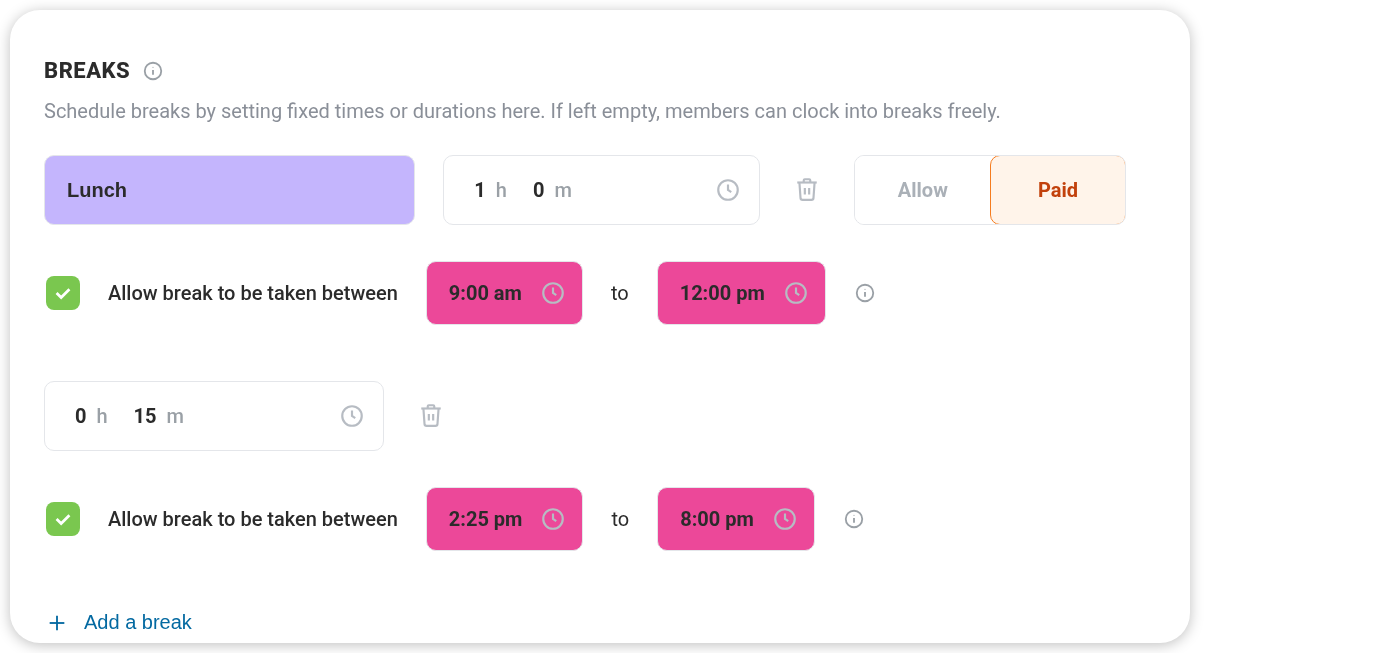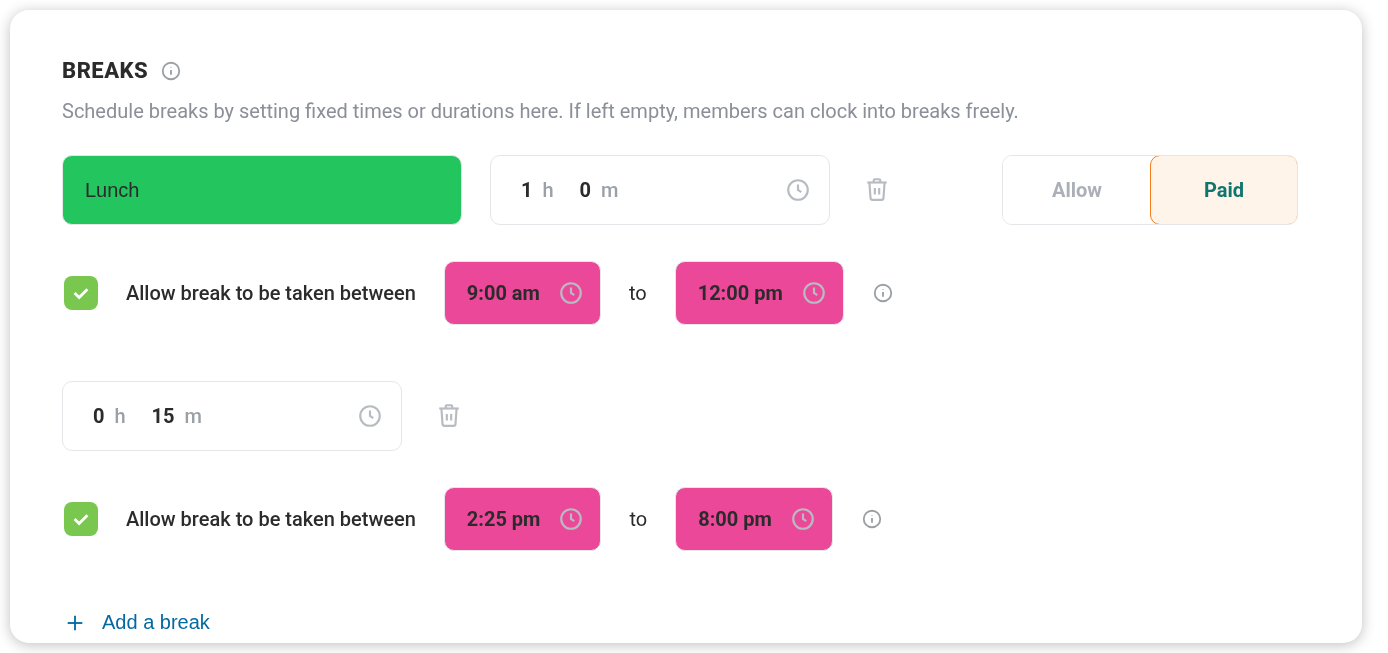--- a/index.html
+++ b/index.html
@@ -4,26 +4,26 @@
   <style>
     * { box-sizing: border-box; margin: 0; padding: 0; }
     body {
       font-family: -apple-system, BlinkMacSystemFont, "Segoe UI", Roboto, Helvetica, Arial, sans-serif;
       background: #fff;
       width: 1388px;
       height: 653px;
       padding: 10px;
     }
     .card {
-      width: 1352px;
+      width: 1180px;
       height: 633px;
       background: #fff;
-      border-radius: 19px;
+      border-radius: 30px;
       box-shadow: 0 2px 14px rgba(0,0,0,0.25);
-      padding: 48px 64px 40px 52px;
+      padding: 48px 64px 40px 34px;
       position: relative;
     }
     .section-header {
       display: flex;
       align-items: center;
       gap: 12px;
       margin-bottom: 14px;
     }
     .section-title {
       font-size: 22px;
@@ -51,23 +51,23 @@
       gap: 28px;
       margin-bottom: 36px;
     }
     .break-name {
       width: 400px;
       height: 70px;
       border: 1px solid #e4e6ea;
       border-radius: 10px;
       padding: 0 22px;
       font-size: 20px;
-      font-weight: 400;
+      font-weight: 700;
       color: #2b2b2b;
-      background: #22c55e;
+      background: #c4b5fd;
       outline: none;
     }
     .duration-box {
       width: 340px;
       height: 70px;
       border: 1px solid #e4e6ea;
       border-radius: 10px;
       padding: 0 18px 0 30px;
       display: flex;
       align-items: center;
@@ -107,21 +107,21 @@
       display: flex;
       align-items: center;
       justify-content: center;
       font-size: 20px;
       font-weight: 700;
       cursor: pointer;
       background: #fff;
     }
     .pay-opt.unpaid { color: #aab0b7; }
     .pay-opt.paid {
-      color: #0f766e;
+      color: #c2410c;
       background: #fff4ea;
       border: 1.5px solid #f57c1f;
       border-radius: 10px;
       margin: -1px;
     }
     .allow-row {
       display: flex;
       align-items: center;
       gap: 28px;
       padding-left: 2px;

